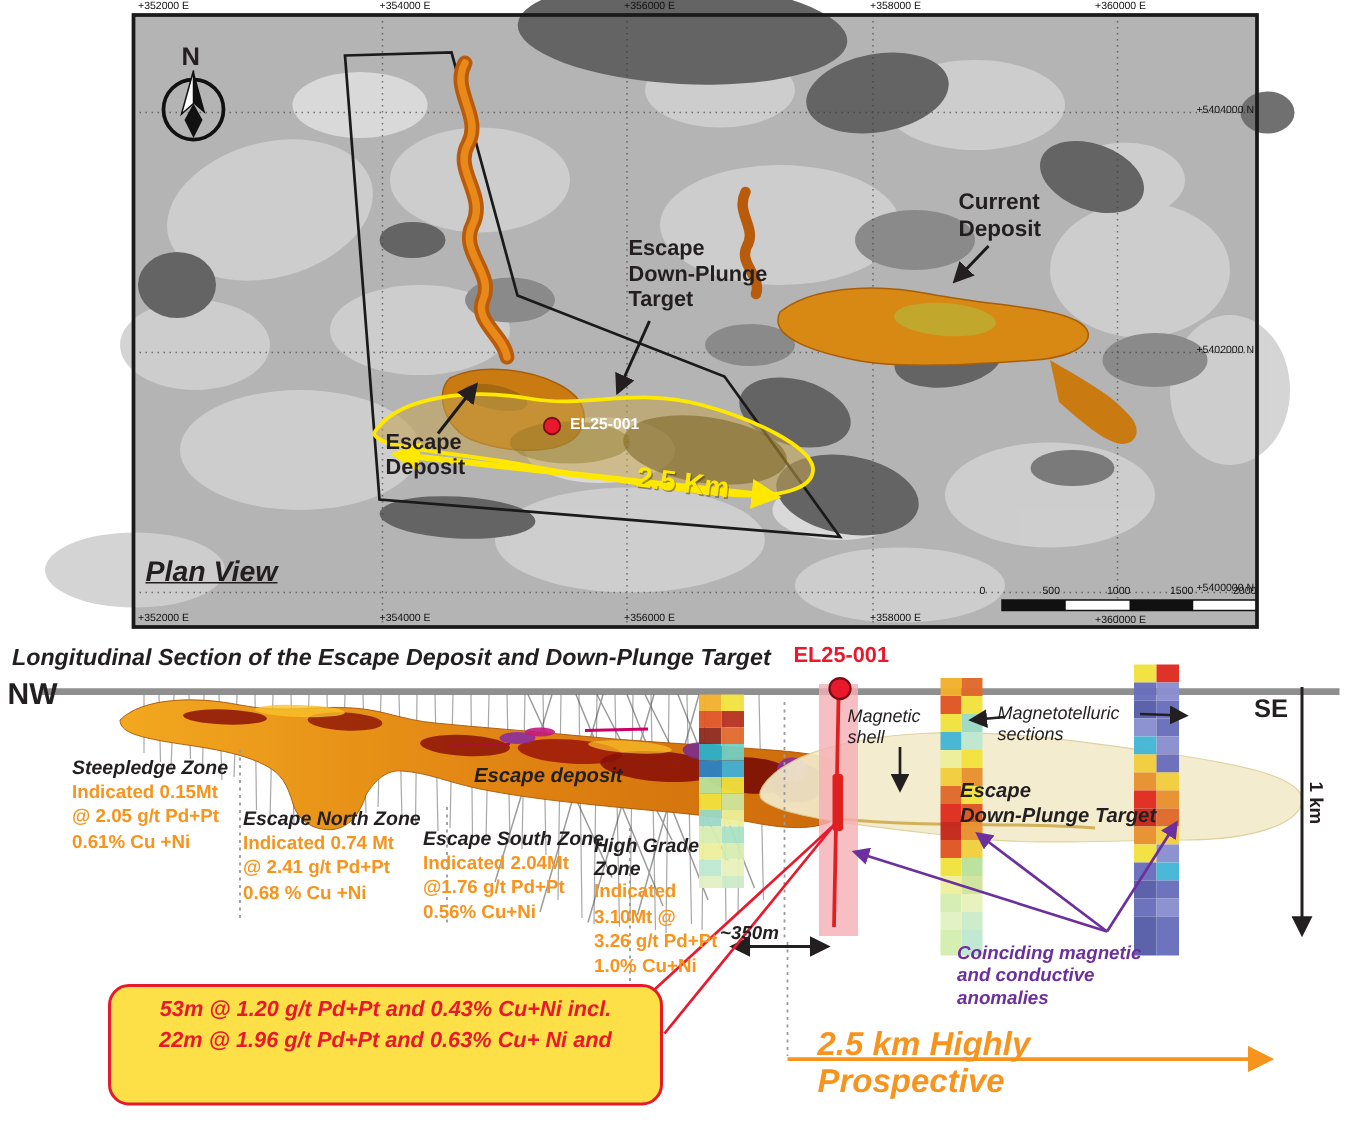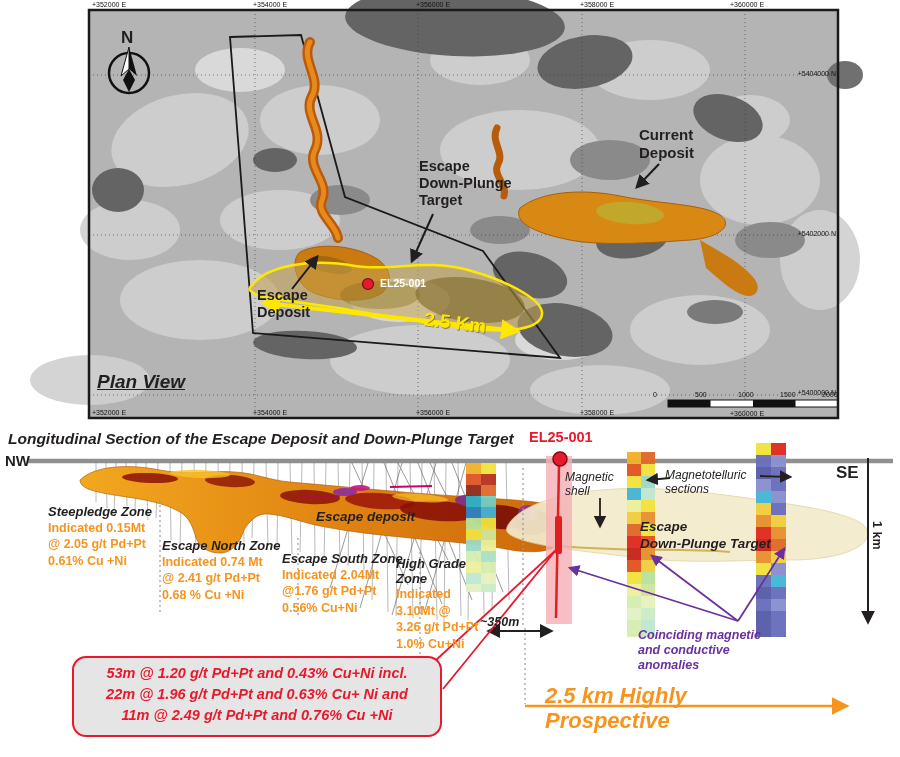--- a/index.html
+++ b/index.html
@@ -7,21 +7,21 @@
          font-family:"Liberation Sans",sans-serif;}
   .stage svg{position:absolute;left:0;top:0;}
   .lbl{position:absolute;white-space:nowrap;color:#231F20;line-height:1.15;}
   .b{font-weight:bold}.i{font-style:italic}
   .ctr{white-space:normal;}
   .coord{font-size:7px;color:#111;}
   .rt{text-align:right;}
   .zone-name{font-size:13px;font-weight:bold;font-style:italic;color:#231F20;}
   .zone-val{font-size:12.5px;font-weight:bold;color:#F7941E;line-height:16.5px;}
   .callout{position:absolute;left:72px;top:656px;width:366px;height:72px;
-           border:2.5px solid #E8192C;border-radius:14px;background:#e5e5e5;
+           border:2.5px solid #E8192C;border-radius:14px;background:#fde047;
            color:#E8192C;font-weight:bold;font-style:italic;font-size:14.5px;
            text-align:center;padding-top:5px;line-height:21px;}
   .orange{color:#F7941E}.red{color:#E8192C}.purple{color:#6B2F9E}
   .yellow{color:#FFE800;text-shadow:1px 1px 0 rgba(60,40,0,.45);}
   .white{color:#fff;}
 </style>
 </head>
 <body>
 
 <div class="stage">
@@ -393,21 +393,21 @@
 </div>
 <div class="lbl b" style="left:639px;top:126px;font-size:15px;line-height:18px;">
   <div>Current</div>
   <div>Deposit</div>
 </div>
 <div class="lbl b white" style="left:380px;top:277px;font-size:10.5px;">EL25-001</div>
 <div class="lbl b yellow" style="left:424px;top:312px;font-size:19px;transform:rotate(7deg);">2.5 Km</div>
 
 <div class="lbl b i" style="left:8px;top:430px;font-size:15.5px;">Longitudinal Section of the Escape Deposit and Down-Plunge Target</div>
 <div class="lbl b red" style="left:529px;top:429px;font-size:14.5px;">EL25-001</div>
-<div class="lbl b" style="left:5px;top:452px;font-size:15px;">NW</div>
+<div class="lbl b" style="left:5px;top:452px;font-size:20px;">NW</div>
 <div class="lbl b" style="left:836px;top:463px;font-size:17px;">SE</div>
 
 <div class="lbl i ctr" style="left:565px;top:470px;width:70px;font-size:12px;line-height:14px;">
   <div>Magnetic</div>
   <div>shell</div>
 </div>
 <div class="lbl i ctr" style="left:665px;top:468px;width:110px;font-size:12px;line-height:14px;">
   <div>Magnetotelluric</div>
   <div>sections</div>
 </div>
@@ -452,16 +452,15 @@
   <div>Coinciding magnetic</div>
   <div>and conductive</div>
   <div>anomalies</div>
 </div>
 
 <div class="lbl b i ctr orange" style="left:545px;top:683px;width:250px;font-size:22px;">2.5 km Highly Prospective</div>
 
 <div class="callout">
   <div>53m @ 1.20 g/t Pd+Pt and 0.43% Cu+Ni incl.</div>
   <div>22m @ 1.96 g/t Pd+Pt and 0.63% Cu+ Ni and</div>
-  <div>11m @ 2.49 g/t Pd+Pt and 0.76% Cu +Ni</div>
 </div>
 
 </div>
 
 </body></html>

